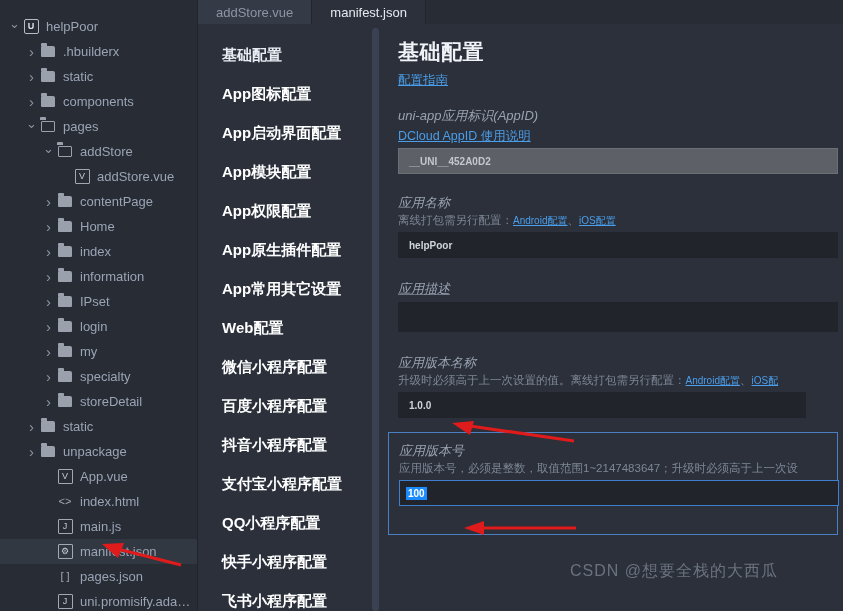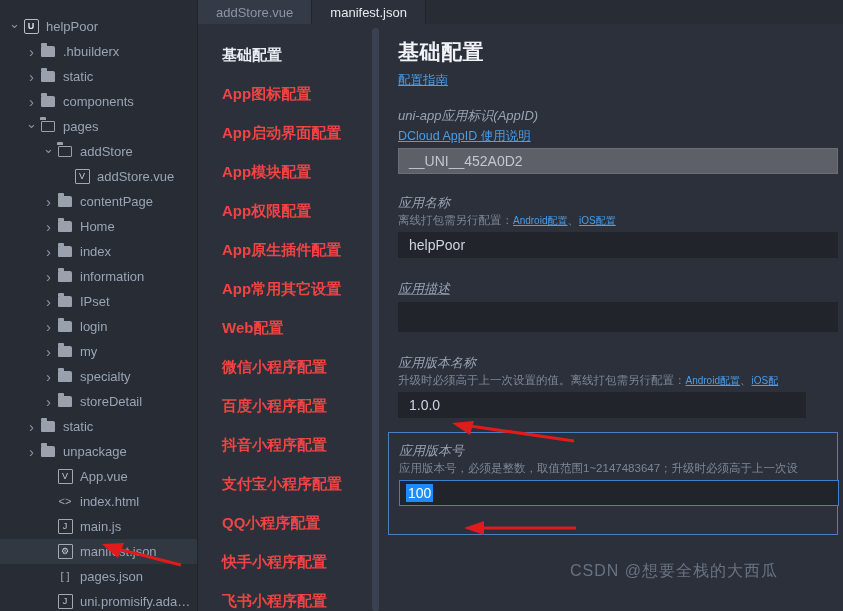--- a/index.html
+++ b/index.html
@@ -119,21 +119,21 @@
     padding-top: 12px;
     overflow: hidden;
   }
   .navitem {
     height: 39px;
     display: flex;
     align-items: center;
     padding-left: 24px;
     font-size: 15px;
     font-weight: bold;
-    color: #ef4444;
+    color: #ffffff;
     white-space: nowrap;
     cursor: default;
   }
   .navitem.active { color: #e8ecf3; }
   .midscroll {
     position: absolute;
     top: 28px; bottom: 0;
     right: 1px;
     width: 7px;
     background: #3a4150;
@@ -205,25 +205,26 @@
     color: #7e8795;
     margin-bottom: 4px;
     white-space: nowrap;
   }
   .field-hint .link { font-size: 10px; }
   .input {
     height: 26px;
     background: #21252b;
     border: 1px solid #21252b;
     color: #cfd5de;
-    font-size: 14px;
+    font-size: 10px;
     display: flex;
     align-items: center;
     padding-left: 10px;
     font-family: "Liberation Sans", sans-serif;
+    font-weight: bold;
   }
   .input.readonly {
     background: #5d6067;
     border: 1px solid #6b6e75;
     color: #c2c7d0;
   }
   .input.focused {
     border: 1px solid #3e7fd0;
   }
   .sel {

